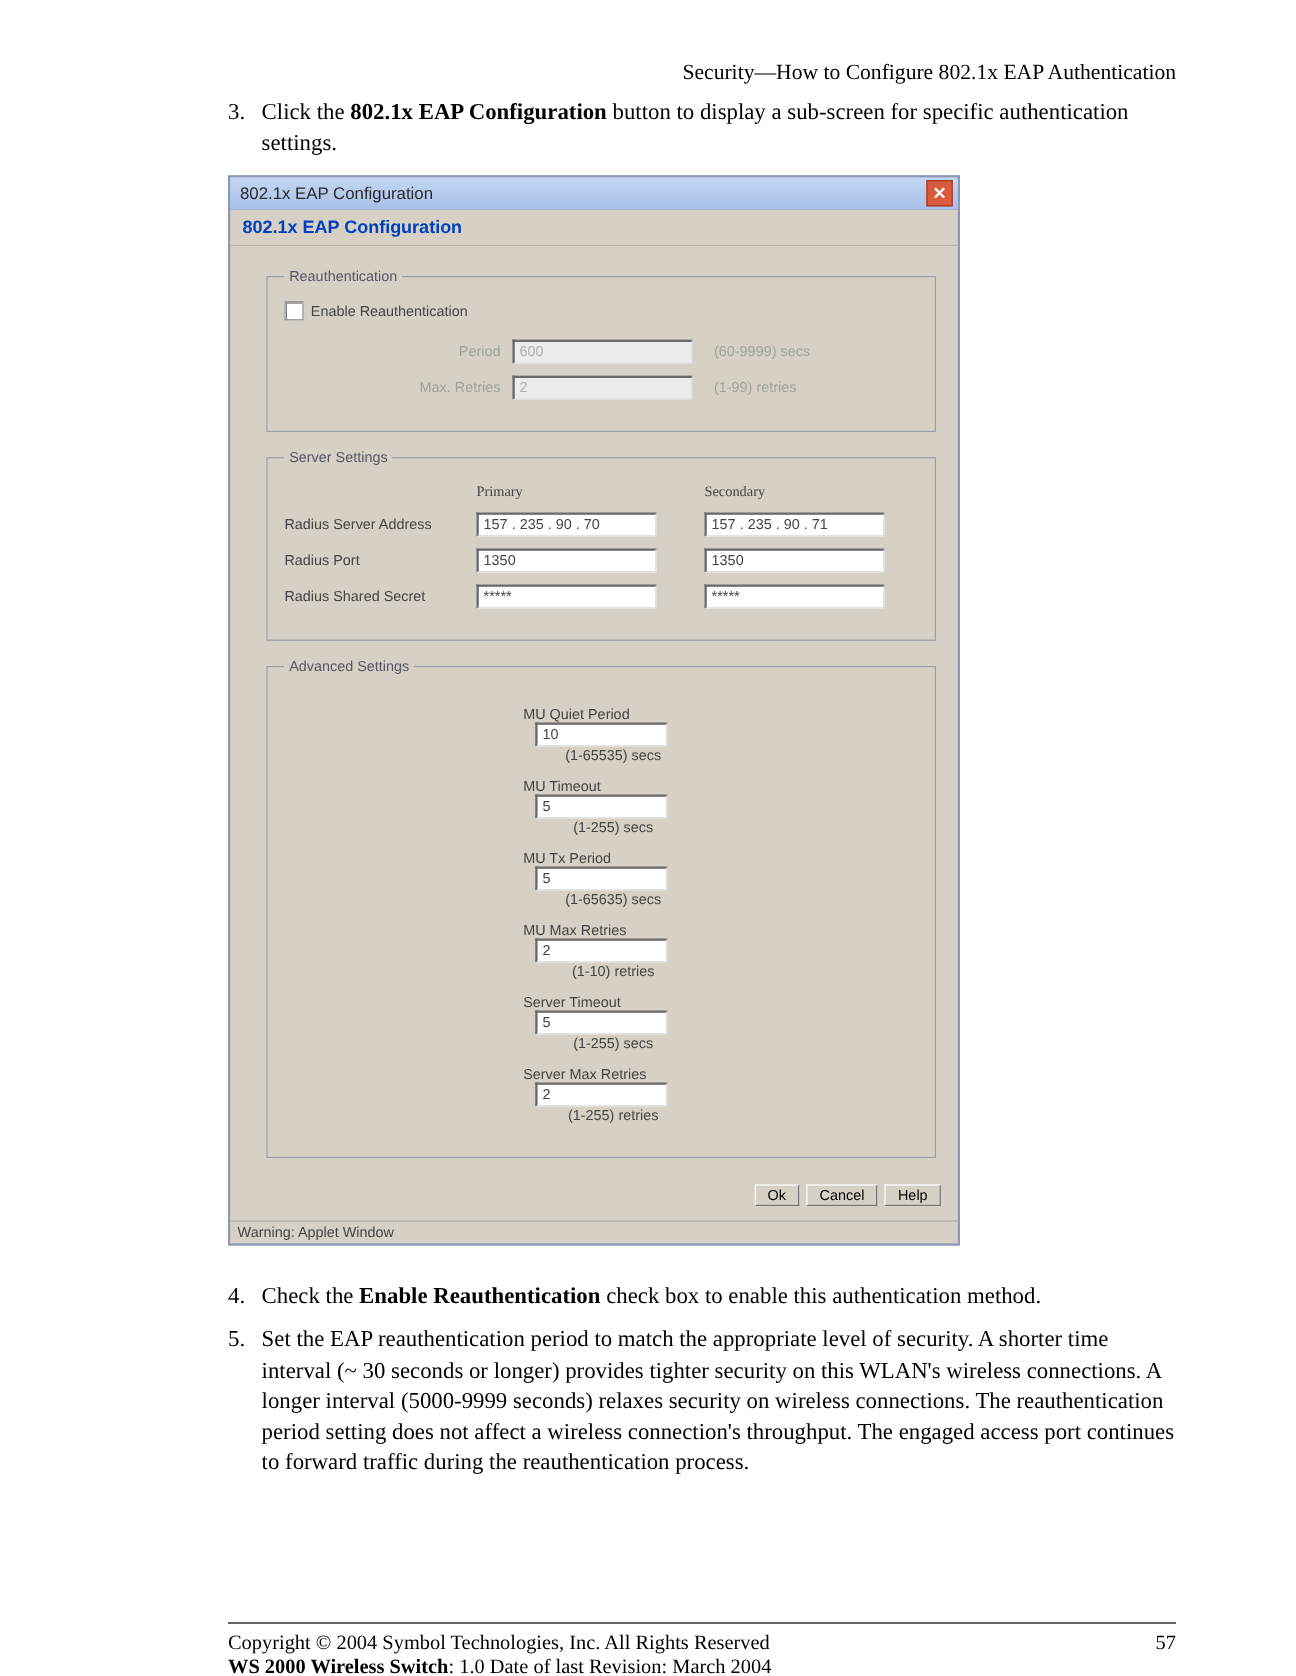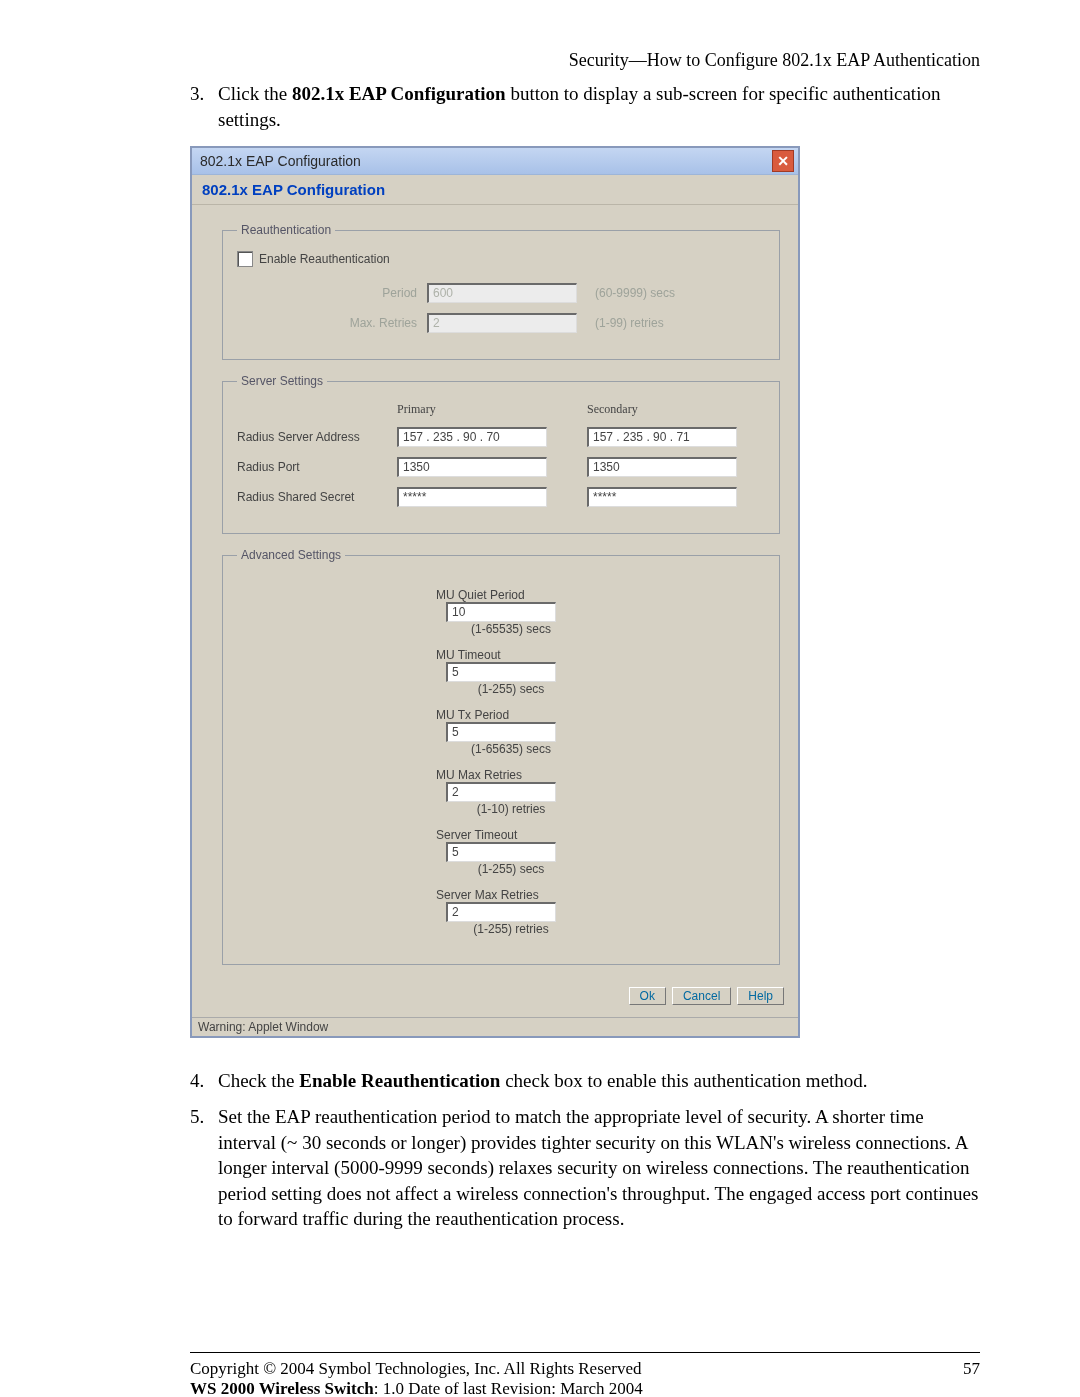--- a/index.html
+++ b/index.html
@@ -132,21 +132,21 @@
     padding: 8px 10px;
   }
   .dlg-btn {
     font-size: 12px;
     padding: 1px 10px;
     background: #d6d1c4;
     border-top: 1px solid #fff;
     border-left: 1px solid #fff;
     border-right: 1px solid #777;
     border-bottom: 1px solid #777;
-    color: #0369a1;
+    color: #000000;
   }
   .statusbar {
     border-top: 1px solid #aaa;
     background: #d6d1c4;
     font-size: 12px;
     color: #444;
     padding: 2px 6px;
   }
 
   .body-text {

